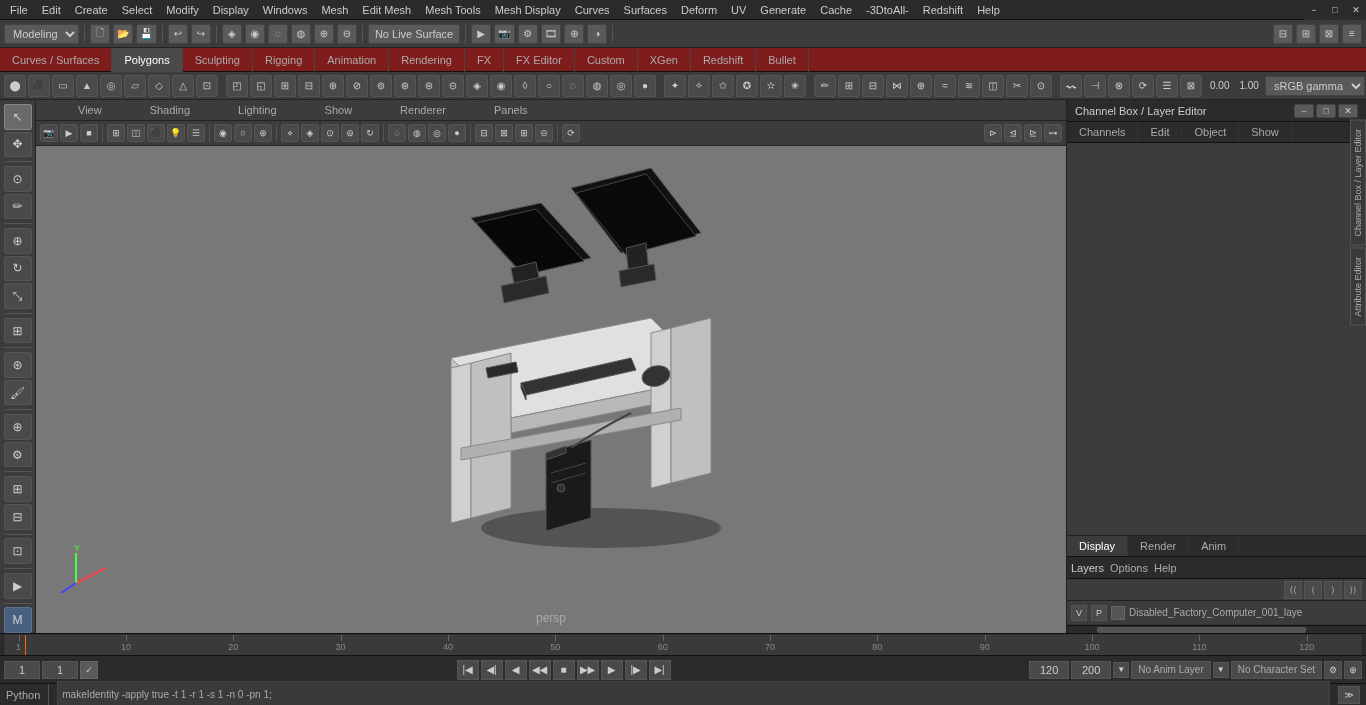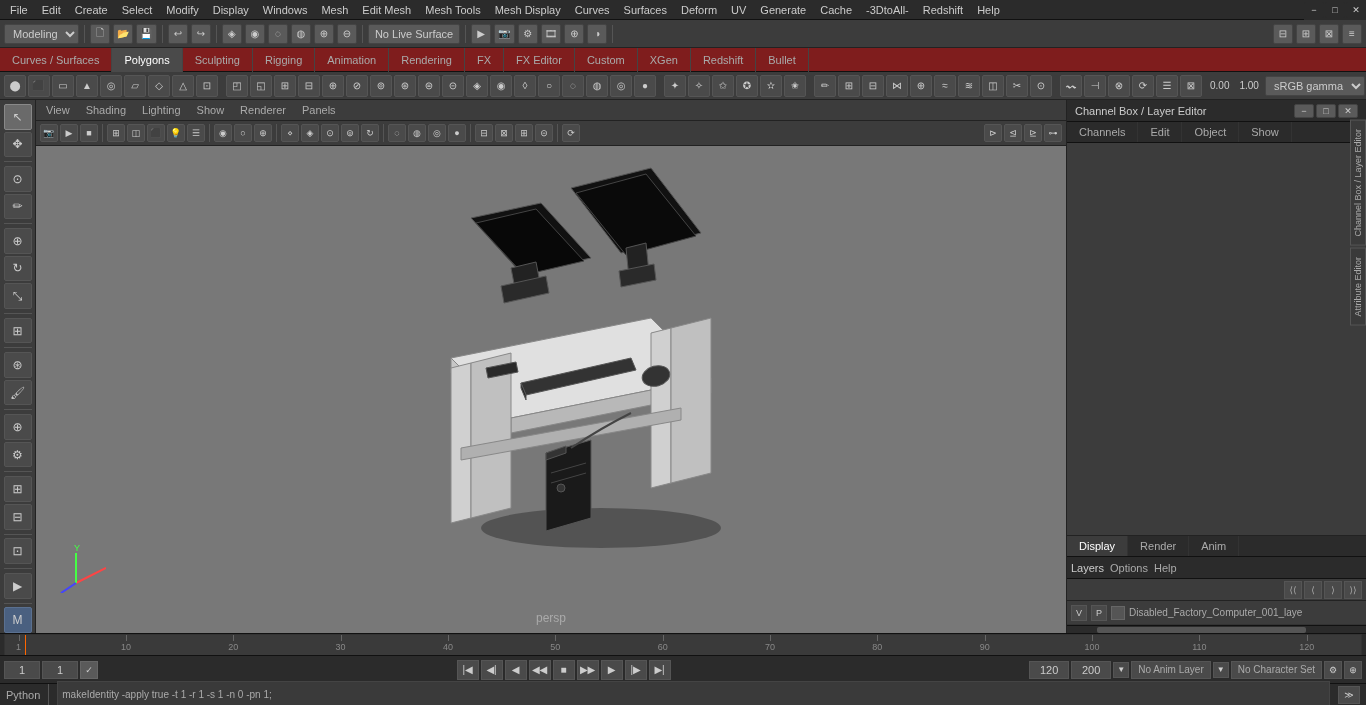--- a/index.html
+++ b/index.html
@@ -173,20 +173,21 @@
       height: 22px;
       padding: 0 6px;
       border-bottom: 1px solid #222;
       gap: 8px;
       font-size: 11px;
     }
     .viewport-menu-item {
       color: #aaa;
       cursor: pointer;
       padding: 0 4px;
+      margin-left: 32px;
     }
     #viewport-canvas {
       position: relative;
       width: 100%;
       height: calc(100% - 22px);
       background: #666;
       overflow: hidden;
     }
 
     

